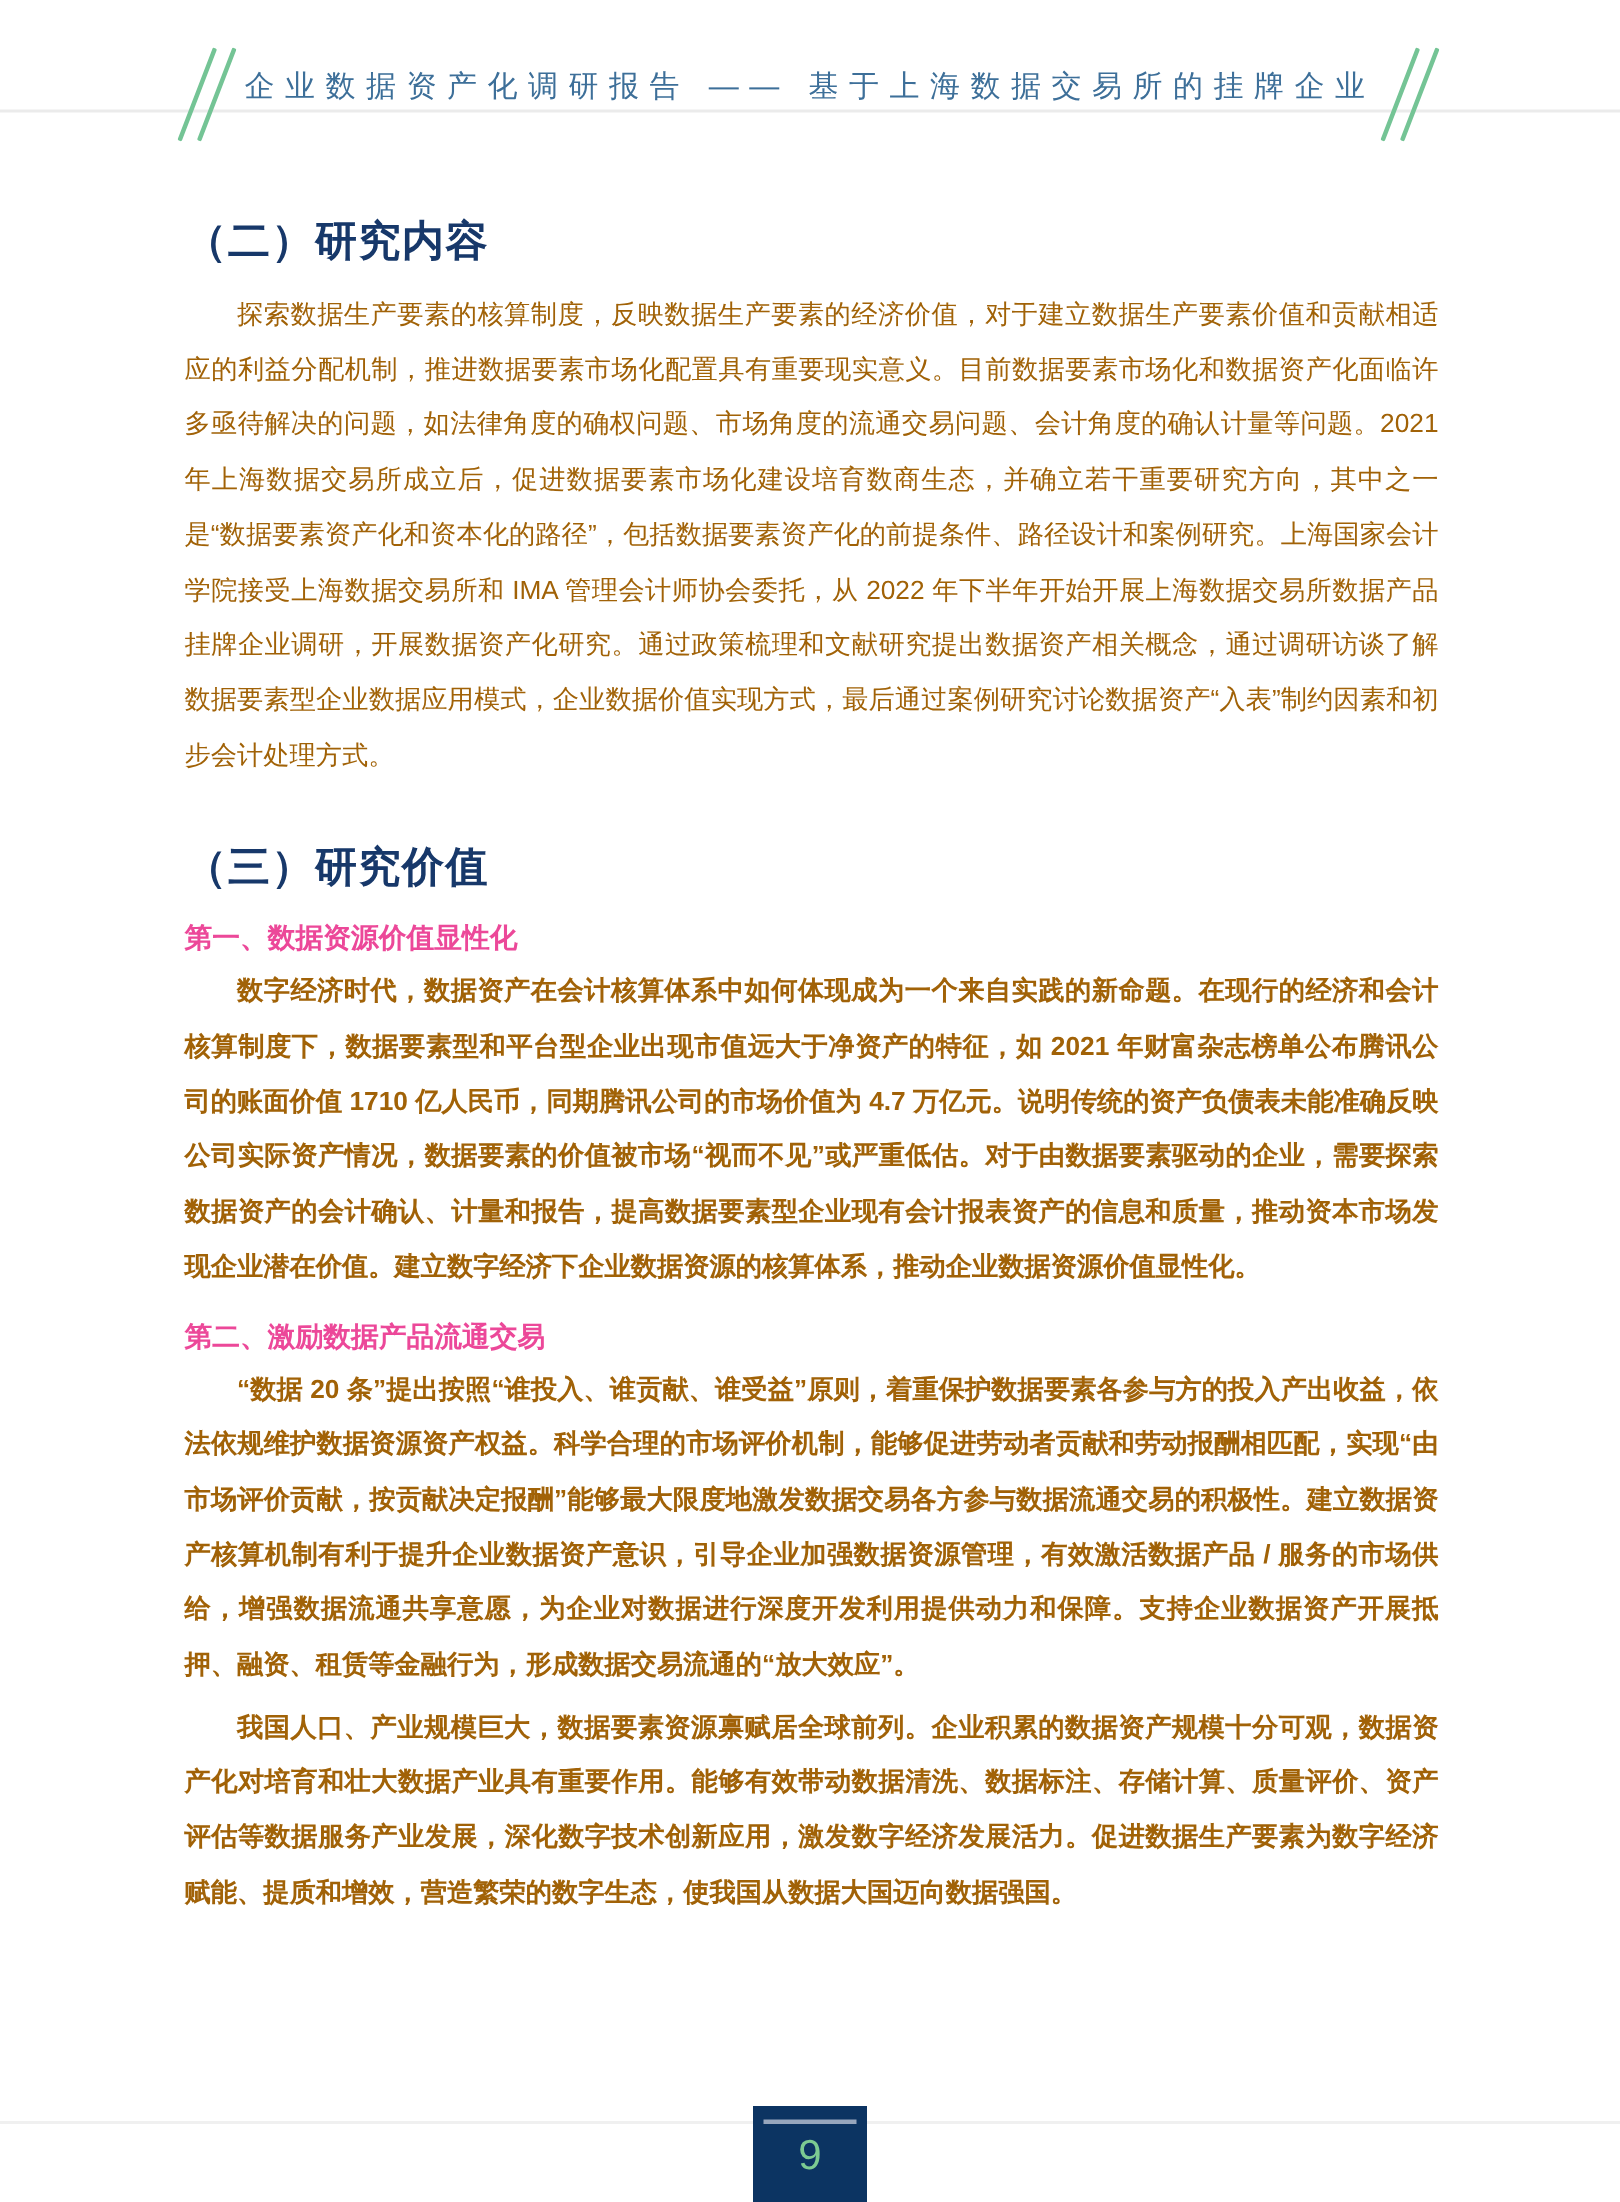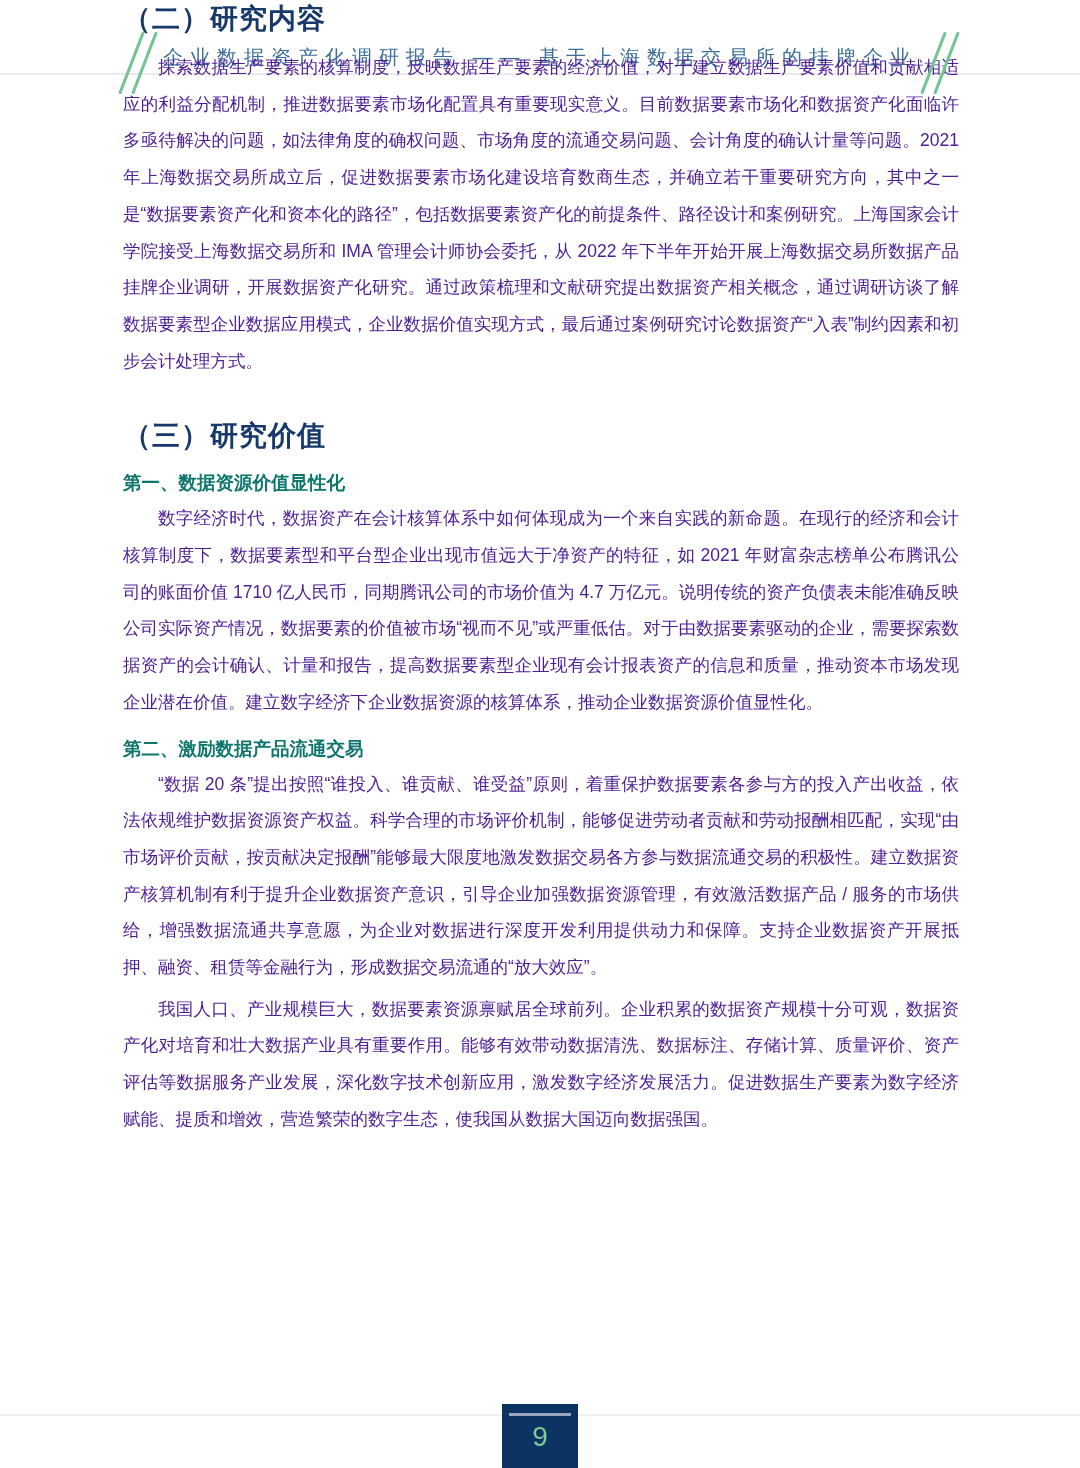--- a/index.html
+++ b/index.html
@@ -63,37 +63,37 @@
     left: 123px;
     width: 836px;
     color: #333333;
   }
   .section-heading {
     font-size: 28px;
     font-weight: bold;
     color: #17386a;
     letter-spacing: 1px;
   }
-  .section-heading.first { }
+  .section-heading.first { margin-top: 142px; }
   .section-heading.second { margin-top: 38px; }
   .body-para {
     margin-top: 11px;
     font-size: 17.5px;
     line-height: 36.7px;
     text-align: justify;
     text-indent: 2em;
-    color: #4c1d95;
+    color: #a16207;
   }
   .subsection-heading {
     margin-top: 15px;
     font-size: 18.5px;
     font-weight: bold;
-    color: #0f766e;
+    color: #ec4899;
   }
-  .subsection .body-para { margin-top: 5px; }
+  .subsection .body-para { margin-top: 5px; font-weight: bold; }
 
   
   .footer-rule {
     position: absolute;
     top: 1414px; left: 0;
     width: 1080px; height: 2px;
     background: #f0f0f0;
   }
   .page-number-box {
     position: absolute;

